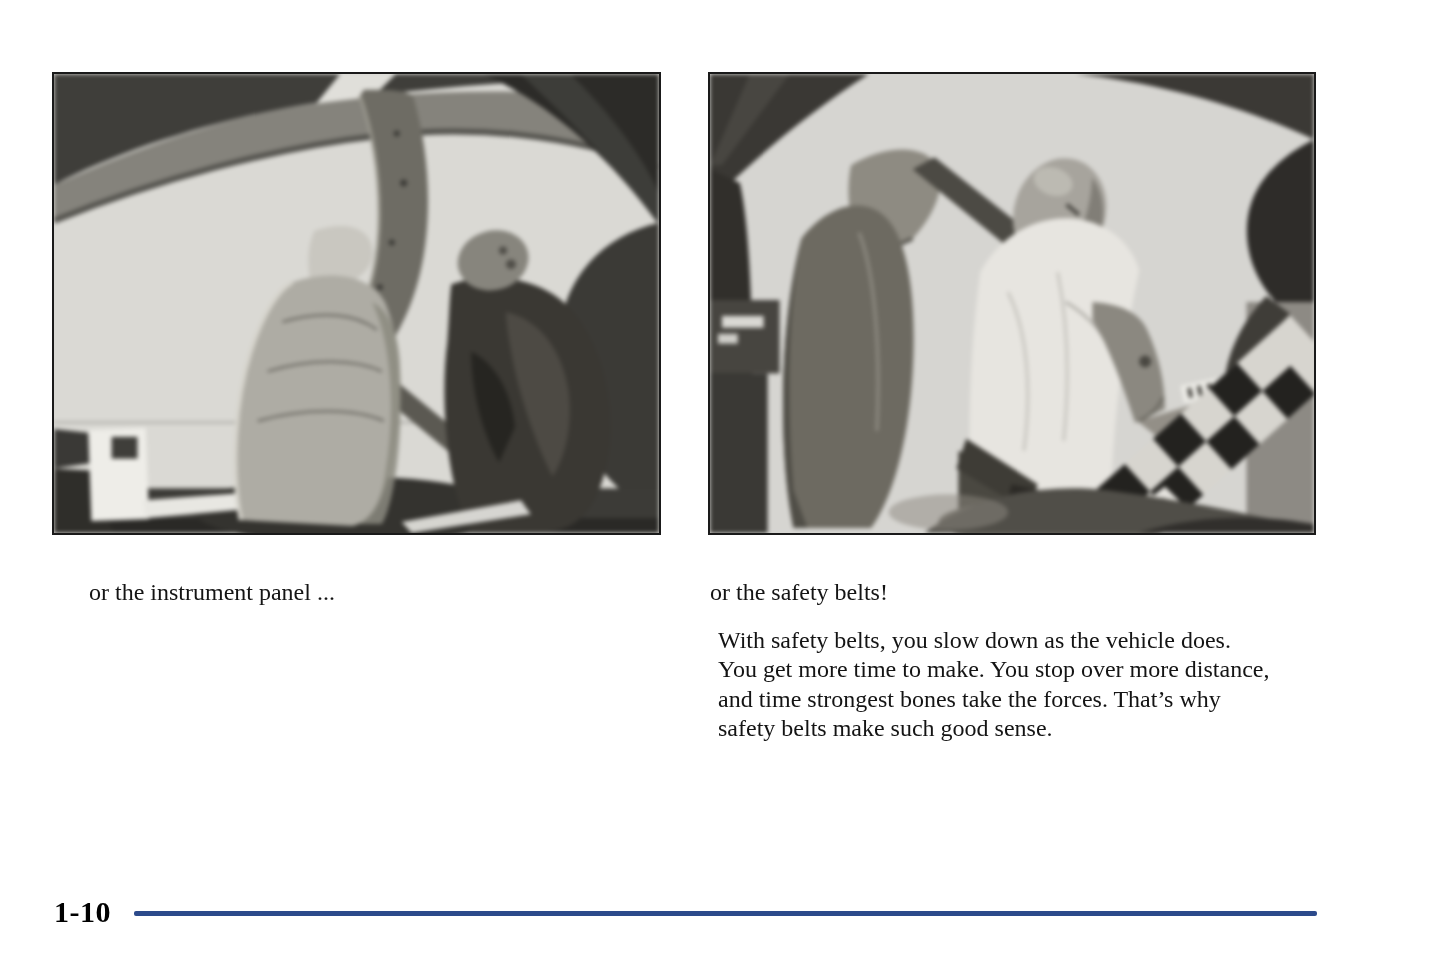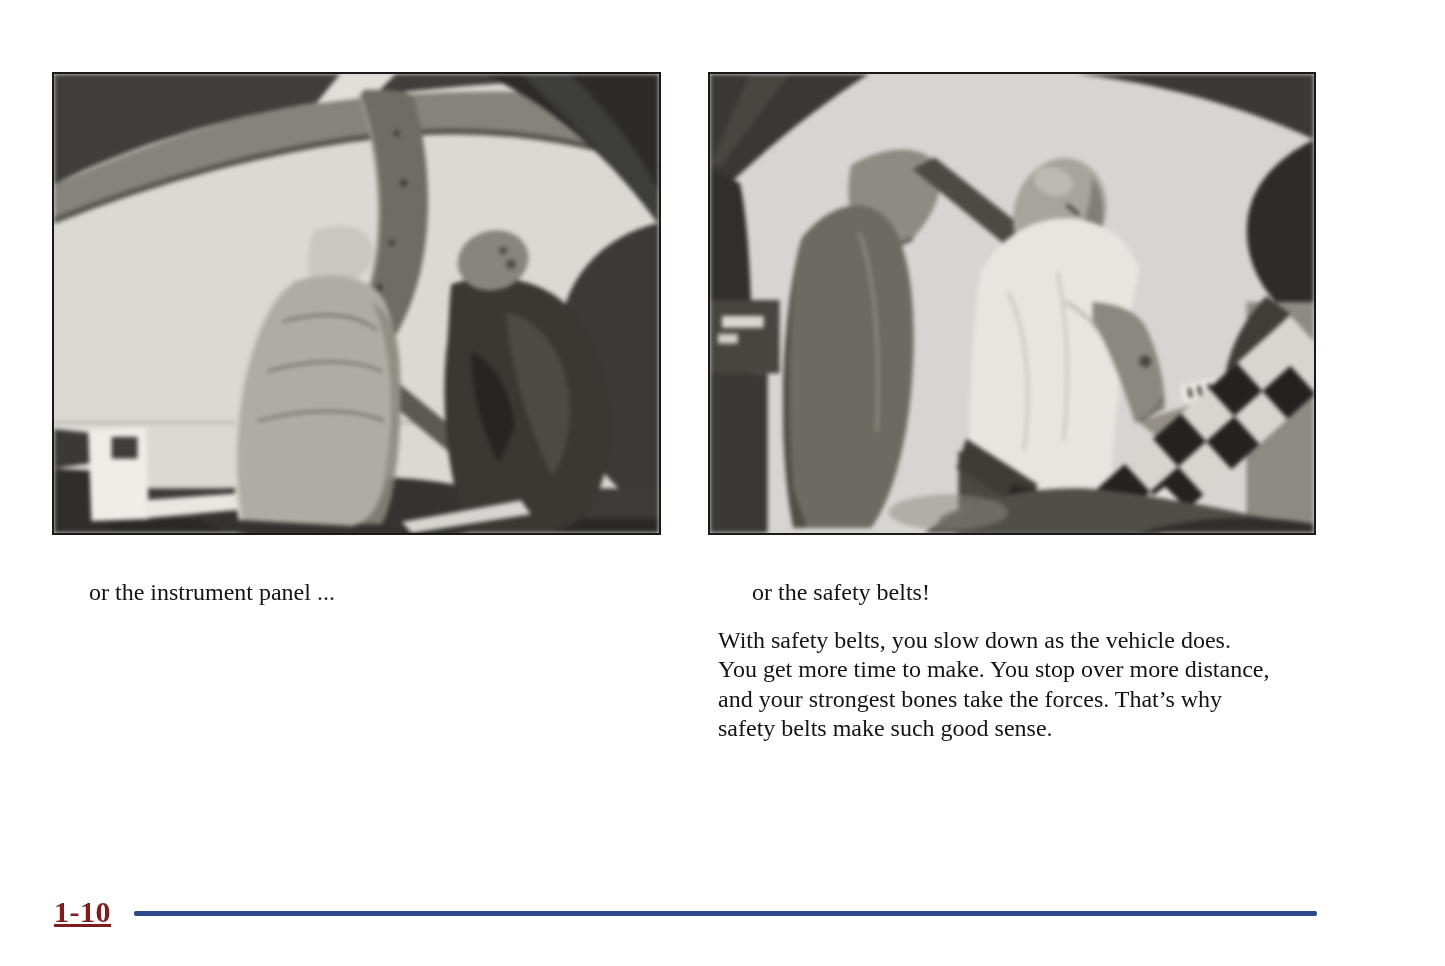--- a/index.html
+++ b/index.html
@@ -21,32 +21,31 @@
   .photo.left{left:52px;width:609px;}
   .photo.right{left:708px;width:608px;}
   .photo svg{display:block;width:100%;height:100%;}
   .soft{filter:blur(2px);}
   .caption{
     position:absolute;top:578px;
     font-size:24px;line-height:28px;
     white-space:nowrap;
   }
   .caption.left{left:55px;margin-left:34px;}
-  .caption.right{left:752px;}
+  .caption.right{left:710px;}
   .bodytext{
     position:absolute;left:710px;top:626px;
     font-size:24px;line-height:29.4px;
   }
   .bodytext .line{white-space:nowrap;margin-left:8px;}
   .footer-number{
     position:absolute;left:54px;top:895px;
     font-size:30px;font-weight:bold;
-    color:#7f1d1d;
+    color:#000000;
     letter-spacing:0.5px;
-    text-decoration:underline;
   }
   .footer-rule{
     position:absolute;left:134px;top:911px;
     width:1183px;height:4.5px;
     background:#2c4a8b;
     border-radius:2px;
   }
 </style>
 </head>
 <body>
@@ -197,20 +196,20 @@
       </g>
     </svg>
   </div>
 
   <div class="caption left">or the instrument panel ...</div>
   <div class="caption right">or the safety belts!</div>
 
   <div class="bodytext">
     <div class="line">With safety belts, you slow down as the vehicle does.</div>
     <div class="line">You get more time to make. You stop over more distance,</div>
-    <div class="line">and your strongest bones take the forces. That’s why</div>
+    <div class="line">and time strongest bones take the forces. That’s why</div>
     <div class="line">safety belts make such good sense.</div>
   </div>
 
   <div class="footer-number">1-10</div>
   <div class="footer-rule"></div>
 
 </div>
 
 </body></html>

